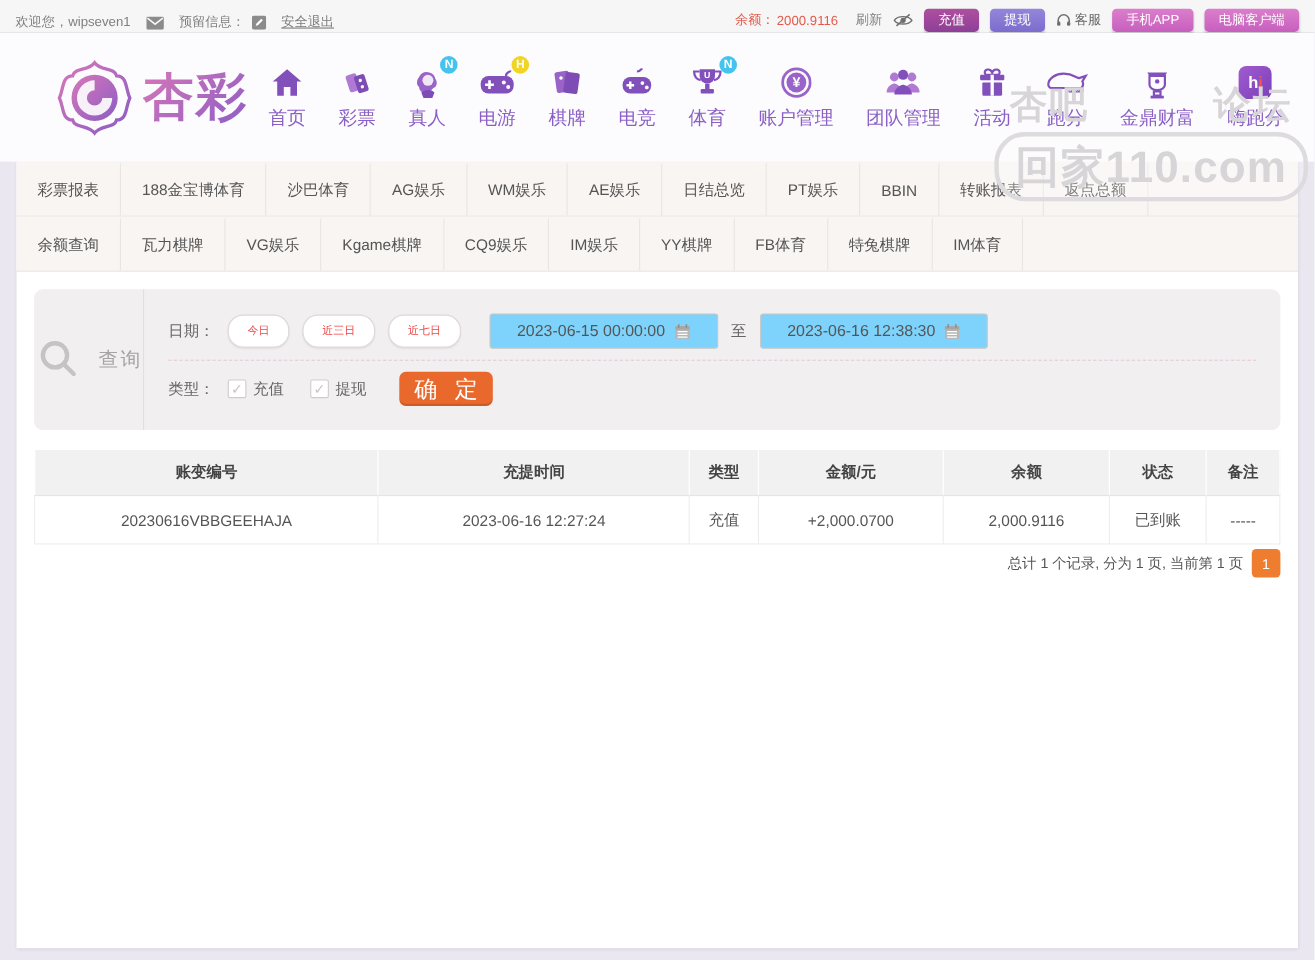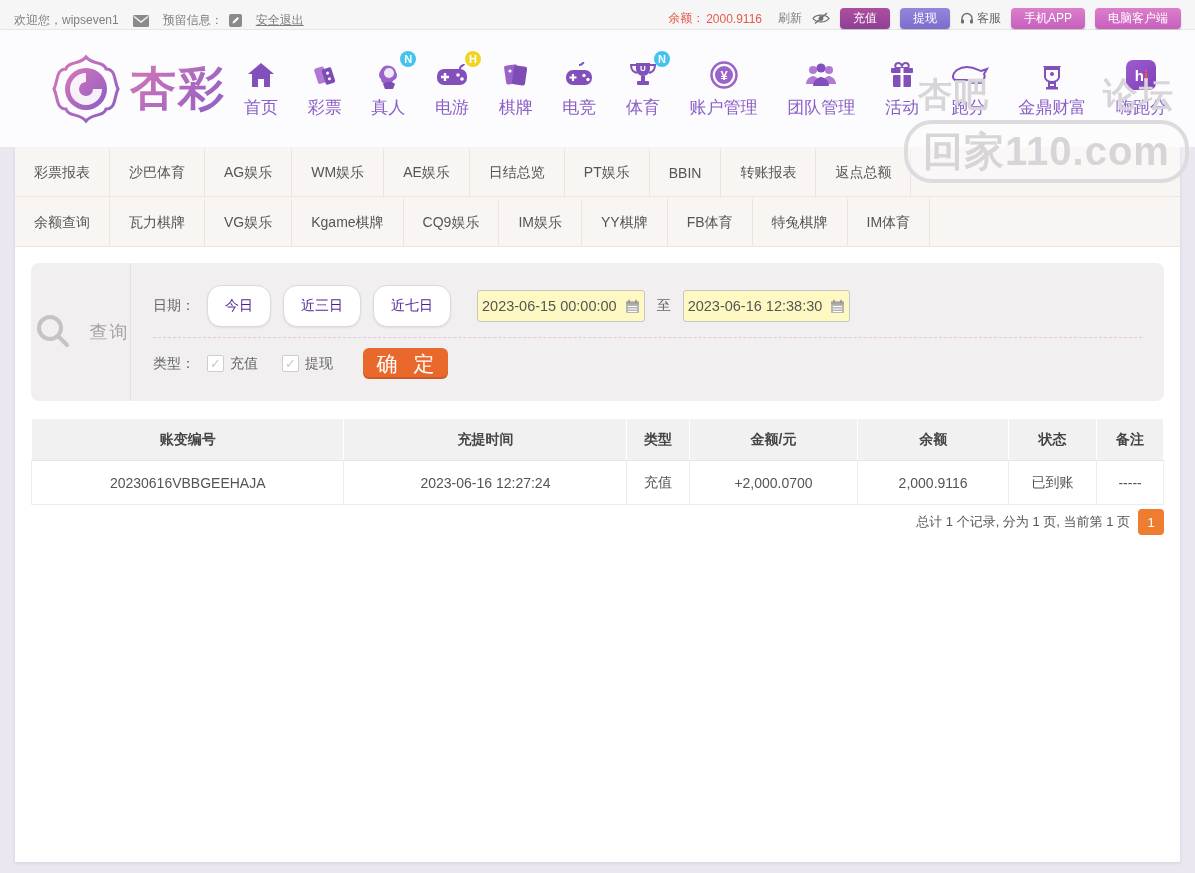--- a/index.html
+++ b/index.html
@@ -79,27 +79,27 @@
   .query-block {
     width:100px; display:flex; flex-direction:row; align-items:center; justify-content:center;
     gap:16px; border-right:1px solid #e2dfe0; color:#aaa7a7; cursor:pointer;
   }
   .query-block .q-label { font-size:18px; letter-spacing:2px; color:#a7a3a3; }
   .filter-fields { flex:1; padding:12px 22px; display:flex; flex-direction:column; justify-content:center; }
   .f-row { display:flex; align-items:center; gap:12px; padding:10px 0; }
   .f-row.first { border-bottom:1px dashed #e6c6da; }
   .f-label { font-size:14px; color:#666; }
   .pill {
-    height:42px; padding:0 17px; background:#fff; border:1px solid #ddd9d9; border-radius:14px;
-    font-size:14px; color:#4c1d95; cursor:pointer; box-shadow:0 1px 2px rgba(0,0,0,0.08);
+    height:30px; padding:0 17px; background:#fff; border:1px solid #ddd9d9; border-radius:14px;
+    font-size:10px; color:#ef4444; cursor:pointer; box-shadow:0 1px 2px rgba(0,0,0,0.08);
     display:inline-flex; align-items:center;
   }
   .datebox {
-    height:32px; background:#fef9c3; border:1px solid #c9c6c6; border-radius:3px;
-    display:inline-flex; align-items:center; gap:8px; padding:0 4px; cursor:pointer;
+    height:32px; background:#7dd3fc; border:1px solid #c9c6c6; border-radius:3px;
+    display:inline-flex; align-items:center; gap:8px; padding:0 24px; cursor:pointer;
   }
   .datebox .dval { font-size:14.5px; color:#555; }
   .chk { display:inline-flex; align-items:center; gap:6px; font-size:14px; color:#666; cursor:pointer; }
   .chk .box {
     width:17px; height:17px; background:#fff; border:1px solid #cfcccc; border-radius:2px;
     display:inline-flex; align-items:center; justify-content:center; color:#c9c6c6; font-size:13px;
   }
   .submit-btn {
     margin-left:18px; width:85px; height:31px; border:none; border-radius:6px;
     background:#e9682b; color:#fff; font-size:21px; letter-spacing:5px; cursor:pointer;
@@ -344,20 +344,21 @@
       <span>论坛</span>
     </div>
     <div class="wm-box">回家110.com</div>
   </div>
 </div>
 
 <div class="main">
 
   <div class="tabrow">
     <div class="tab">彩票报表</div>
+    <div class="tab">188金宝博体育</div>
     <div class="tab">沙巴体育</div>
     <div class="tab">AG娱乐</div>
     <div class="tab">WM娱乐</div>
     <div class="tab">AE娱乐</div>
     <div class="tab">日结总览</div>
     <div class="tab">PT娱乐</div>
     <div class="tab">BBIN</div>
     <div class="tab">转账报表</div>
     <div class="tab">返点总额</div>
   </div>

